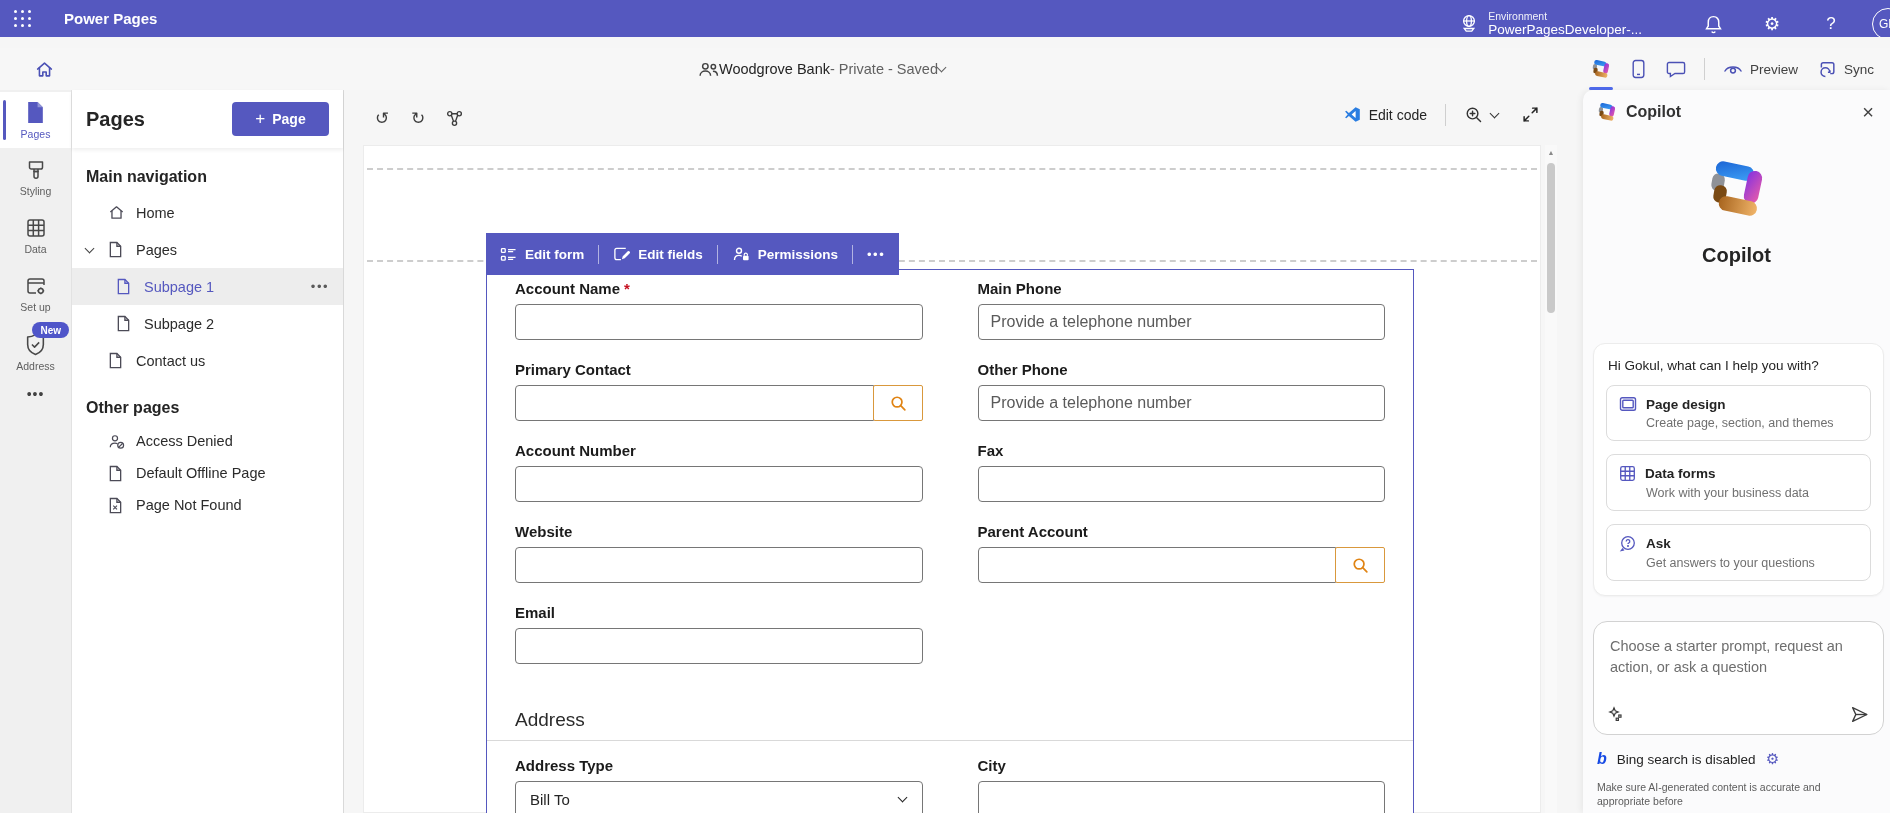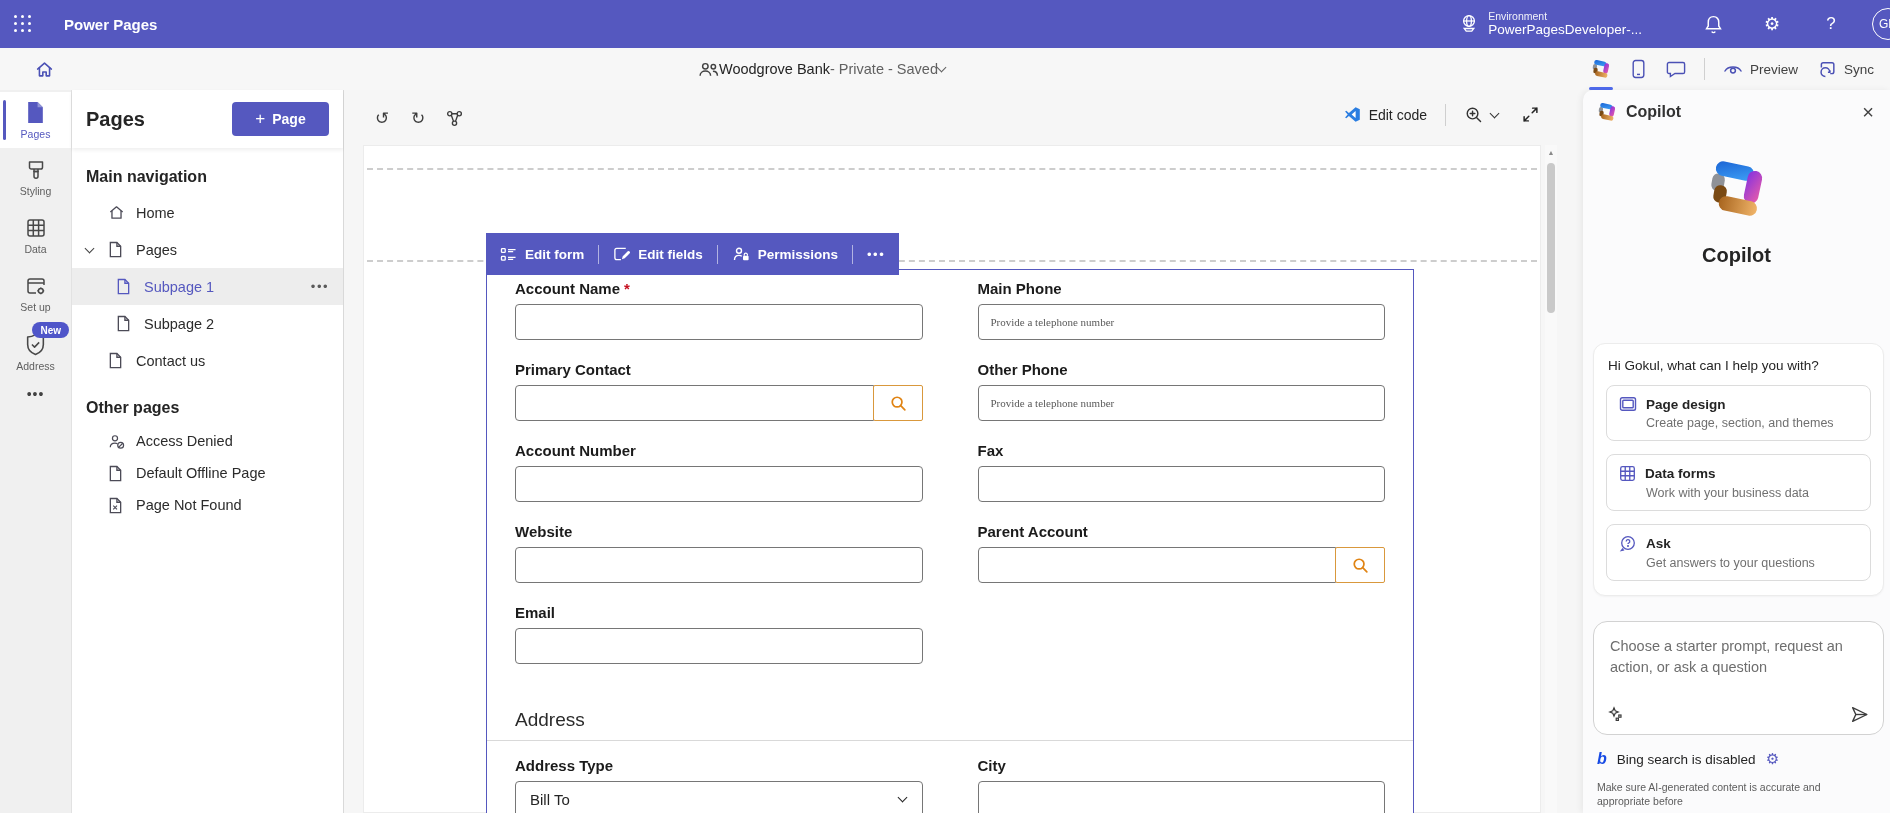--- a/index.html
+++ b/index.html
@@ -1,21 +1,21 @@
 <!DOCTYPE html>
 <html><head>
 <meta charset="utf-8">
 <style>
   * { margin:0; padding:0; box-sizing:border-box; }
   html,body { width:1890px; height:813px; overflow:hidden; }
   body { font-family:"Liberation Sans", sans-serif; background:#f6f6f6; position:relative; color:#242424; }
   svg { display:block; }
 
   
-  .topbar { position:absolute; left:0; top:0; width:1890px; height:48px; background:#5558bf; display:flex; align-items:center; overflow:hidden; }
+  .topbar { position:absolute; left:0; top:0; width:1890px; height:37px; background:#5558bf; display:flex; align-items:center; overflow:hidden; }
   .waffle { width:46px; height:48px; display:flex; align-items:center; justify-content:center; cursor:pointer; }
   .waffle-grid { display:grid; grid-template-columns:repeat(3,4px); grid-template-rows:repeat(3,4px); gap:3px; }
   .waffle-grid i { width:3.4px; height:3.4px; border-radius:50%; background:#fff; }
   .app-title { color:#fff; font-size:15px; font-weight:700; margin-left:18px; }
   .topbar-right { position:absolute; right:0; top:0; height:48px; display:flex; align-items:center; gap:11px; }
   .env-wrap { display:flex; align-items:center; gap:9px; color:#fff; margin-right:36px; }
   .env-text { display:flex; flex-direction:column; line-height:1.2; }
   .env-label { font-size:10.5px; opacity:.92; }
   .env-name { font-size:13.5px; }
   .tb-ic { width:48px; height:48px; display:flex; align-items:center; justify-content:center; color:#fff; cursor:pointer; }
@@ -78,21 +78,21 @@
 
   .ftb { position:absolute; left:122px; top:87px; height:42px; background:#5558bf; display:flex; align-items:center; color:#fff; z-index:3; }
   .ftab { display:flex; align-items:center; gap:8px; padding:0 14px; font-size:13.5px; font-weight:600; cursor:pointer; height:36px; }
   .fsep { width:1px; height:19px; background:rgba(255,255,255,.55); }
   .fmore { padding:0 14px; letter-spacing:1.5px; font-size:13px; cursor:pointer; }
 
   .form { position:absolute; left:122px; top:123px; width:928px; height:560px; background:#fff; border:1.6px solid #5558bf; border-bottom:none; padding:10px 28px 0; display:grid; grid-template-columns:1fr 1fr; column-gap:55px; align-content:start; z-index:2; }
   .fld { margin-bottom:21px; }
   .flabel { font-size:15px; font-weight:700; color:#1b1b1b; margin-bottom:7px; }
   .req { color:#c50f1f; margin-left:4px; }
-  .fld input { width:100%; height:36px; border:1px solid #767676; border-radius:4px; font-family:Liberation Serif, serif; font-size:11px; padding:0 12px; color:#242424; background:#fff; }
+  .fld input { width:100%; height:36px; border:1px solid #767676; border-radius:4px; font-family:Liberation Sans, sans-serif; font-size:16px; padding:0 12px; color:#242424; background:#fff; }
   .fld input::placeholder { color:#5a5a5a; }
   .lk { display:flex; }
   .lk input { border-radius:4px 0 0 4px; }
   .lkbtn { width:50px; height:36px; flex:none; margin-left:-1px; border:1px solid #d9983c; background:#fff; border-radius:2px; display:flex; align-items:center; justify-content:center; color:#e08414; cursor:pointer; }
   .addr-head { grid-column:1/-1; font-size:19px; color:#2b2b2b; font-weight:400; margin-top:24px; }
   .addr-rule { grid-column:1/-1; height:1px; background:#d9d9d9; margin:9px -28px 16px; }
   .sel-box { height:36px; border:1px solid #767676; border-radius:4px; display:flex; align-items:center; justify-content:space-between; padding:0 14px; font-size:15px; color:#242424; cursor:pointer; background:#fff; }
   .sel-box .chev { color:#242424; margin-right:2px; }
 
   .sb { position:absolute; right:26px; top:55px; width:12px; height:668px; background:#f9f9f9; }

